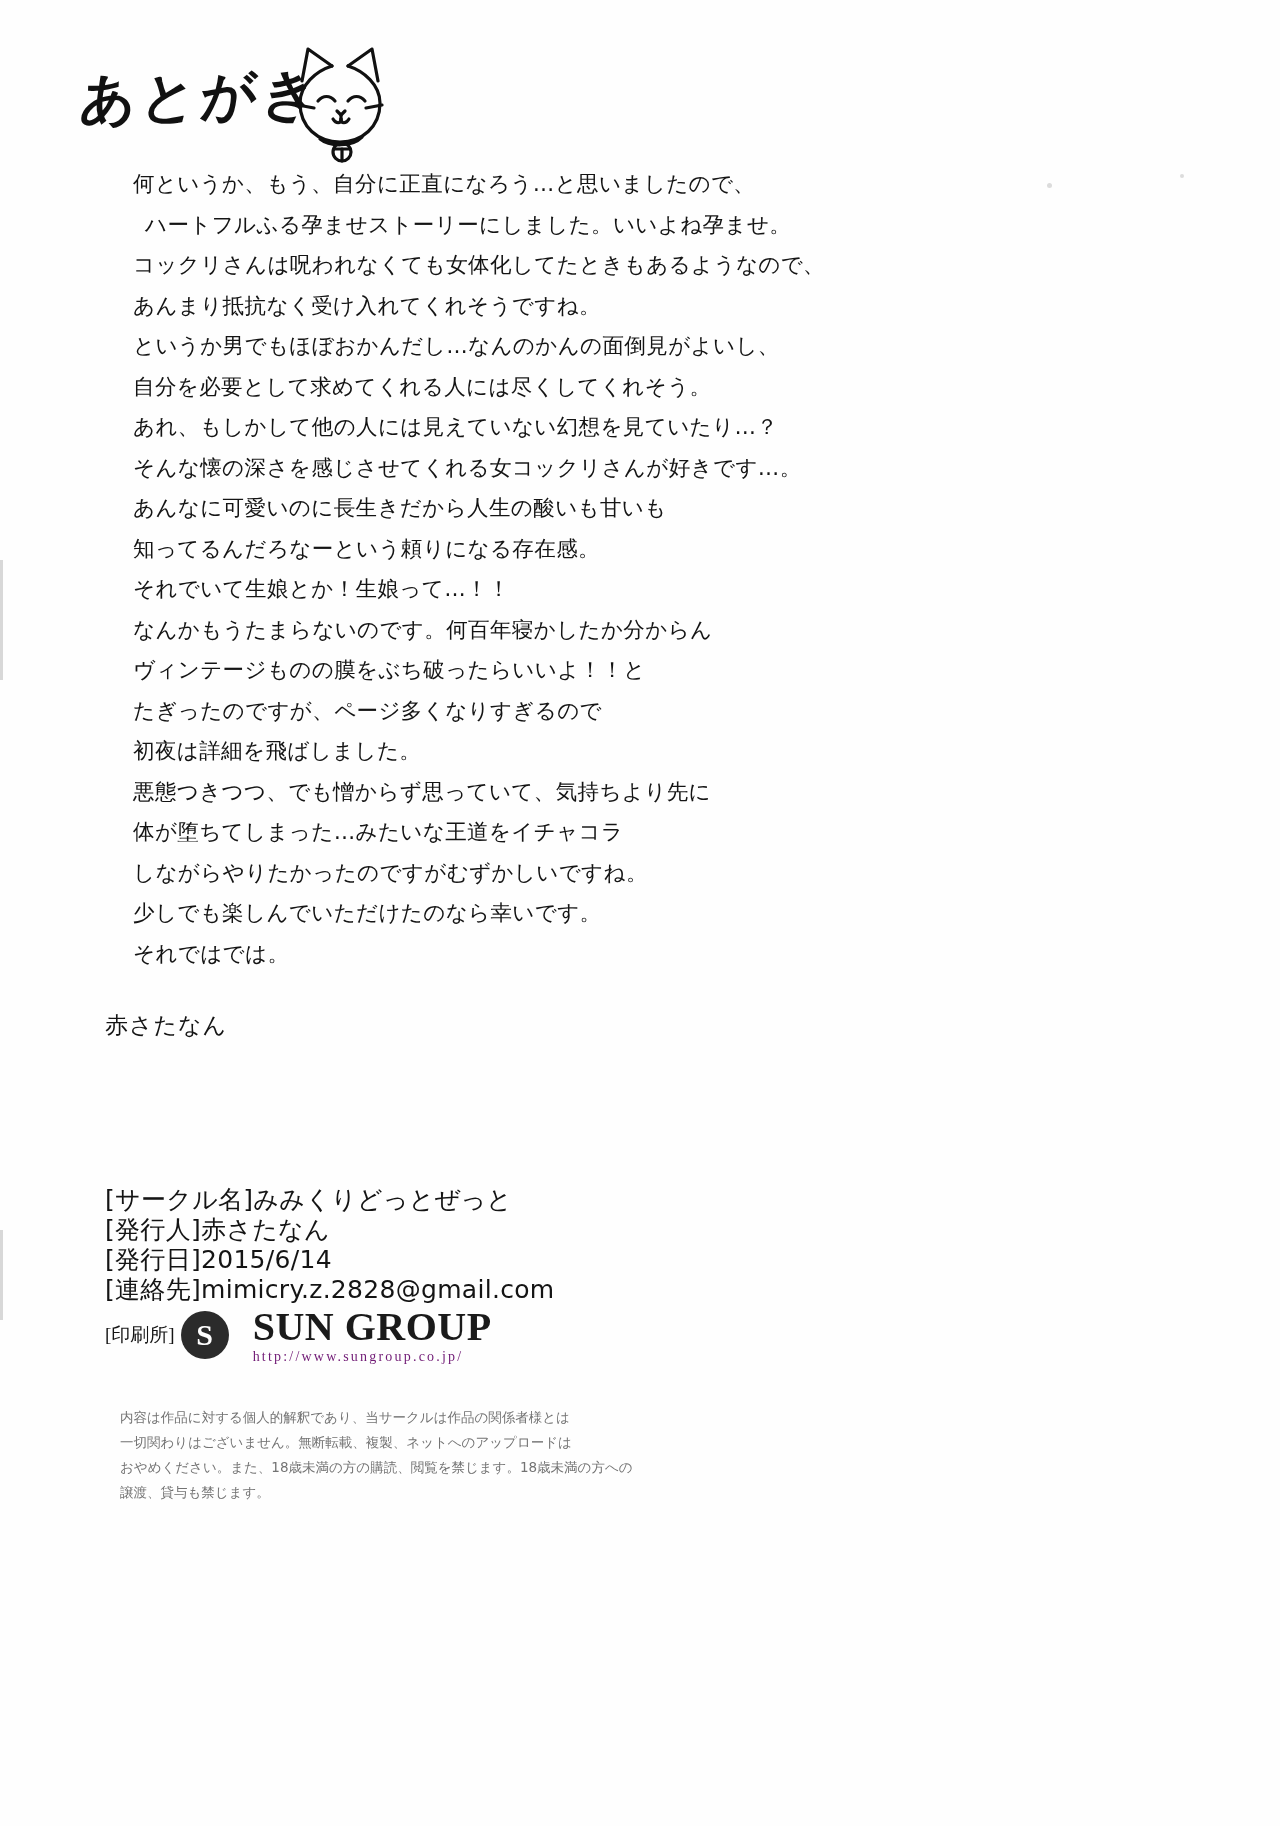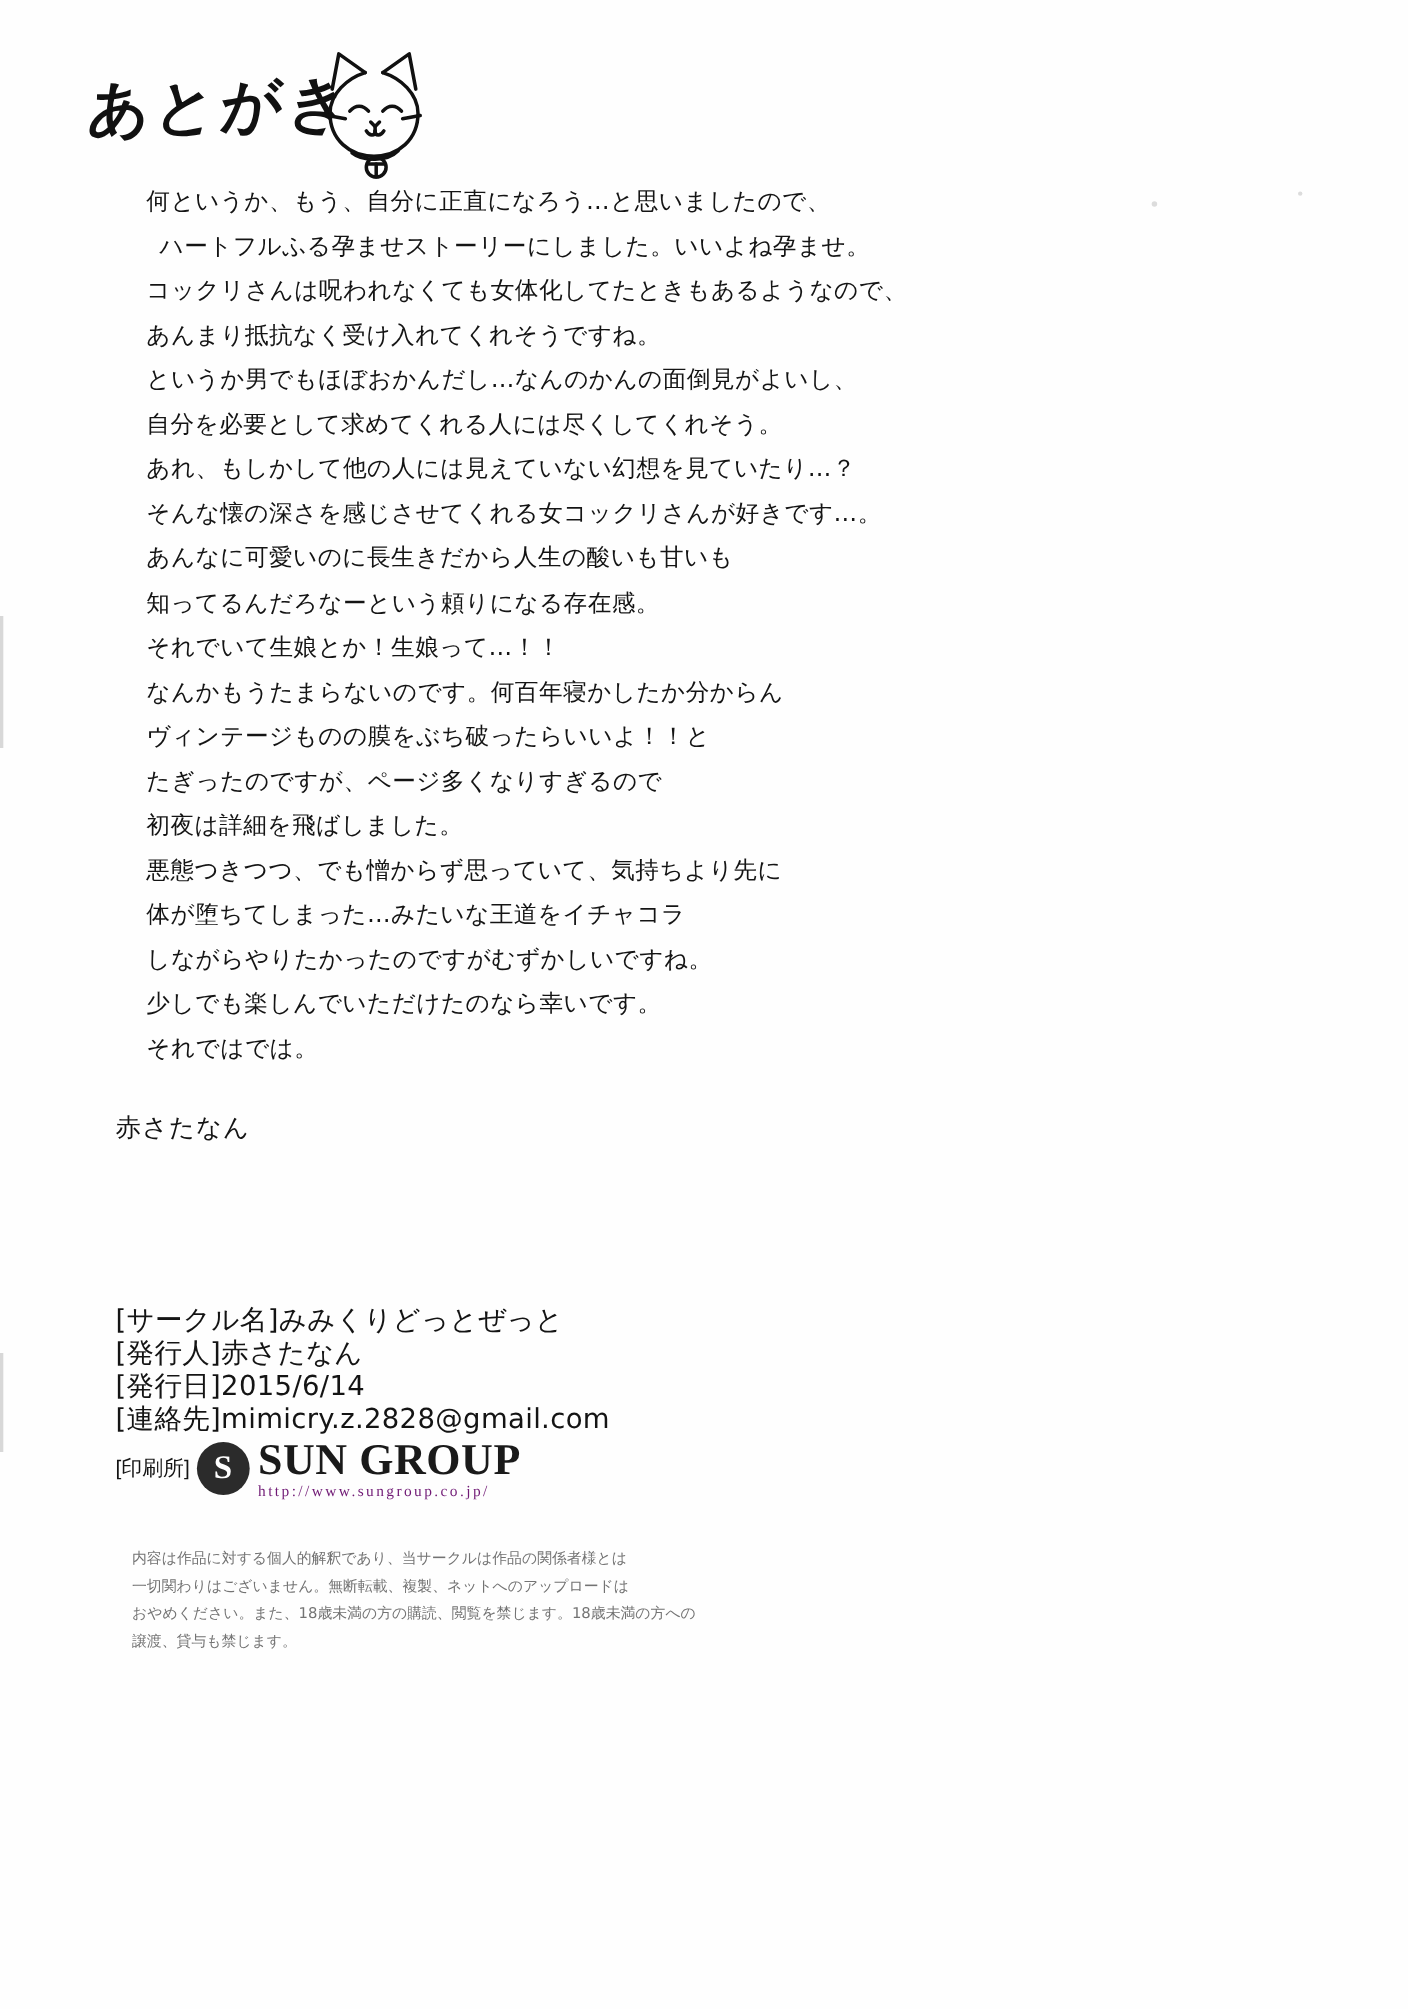--- a/index.html
+++ b/index.html
@@ -112,21 +112,21 @@
     color: #141414;
     white-space: pre;
   }
   .printer-row {
     display: flex;
     align-items: center;
     height: 56px;
     margin-top: 2px;
   }
   .printer-label {
-    font-family: Liberation Sans, sans-serif;
+    font-family: Liberation Serif, serif;
     font-size: 19px;
     color: #141414;
     white-space: pre;
   }
   .sun-logo {
     display: flex;
     align-items: center;
     margin-left: 6px;
   }
   .sun-mark {
@@ -142,21 +142,21 @@
     position: absolute;
     left: 0; right: 0; top: 50%;
     transform: translateY(-50%);
     text-align: center;
     color: #fff;
     font-family: "Liberation Serif", serif;
     font-size: 30px;
     font-weight: bold;
   }
   .sun-text {
-    margin-left: 8px;
+    margin-left: 24px;
     line-height: 1;
   }
   .sun-name {
     font-family: "Liberation Serif", serif;
     font-size: 40px;
     font-weight: bold;
     letter-spacing: 0.5px;
     color: #1a1a1a;
   }
   .sun-url {

